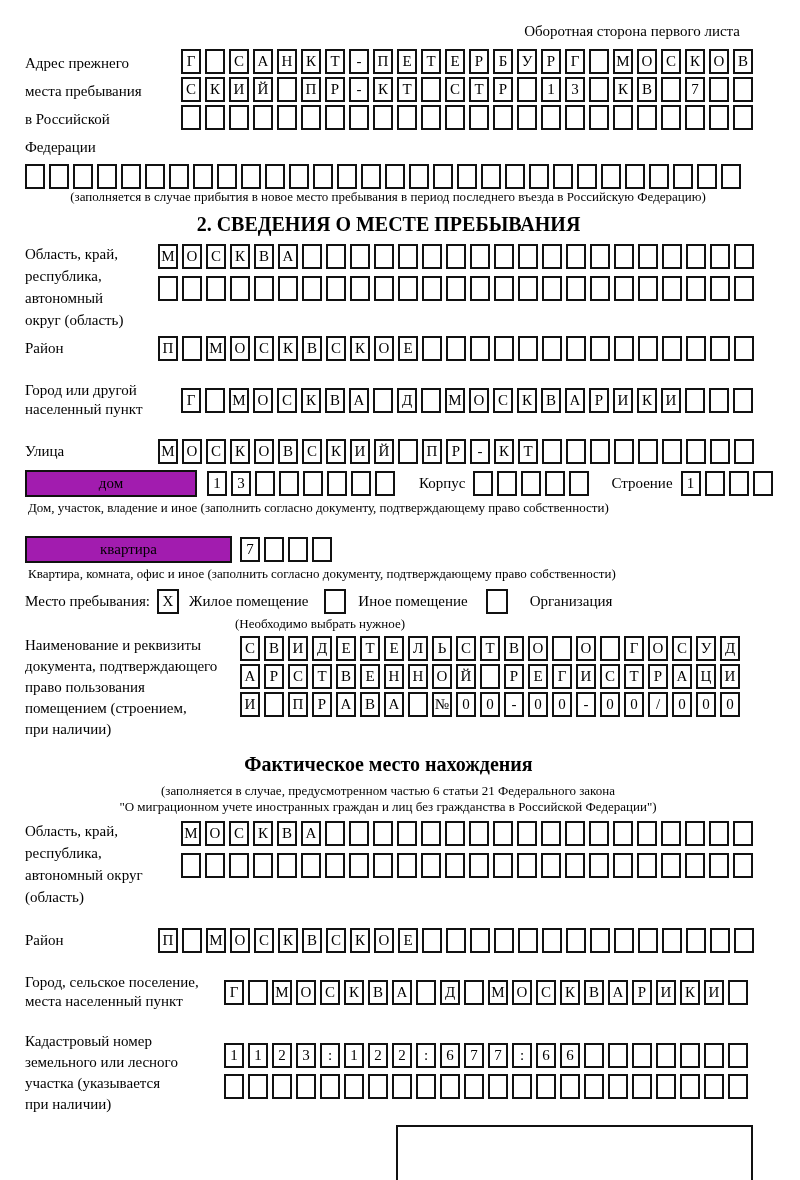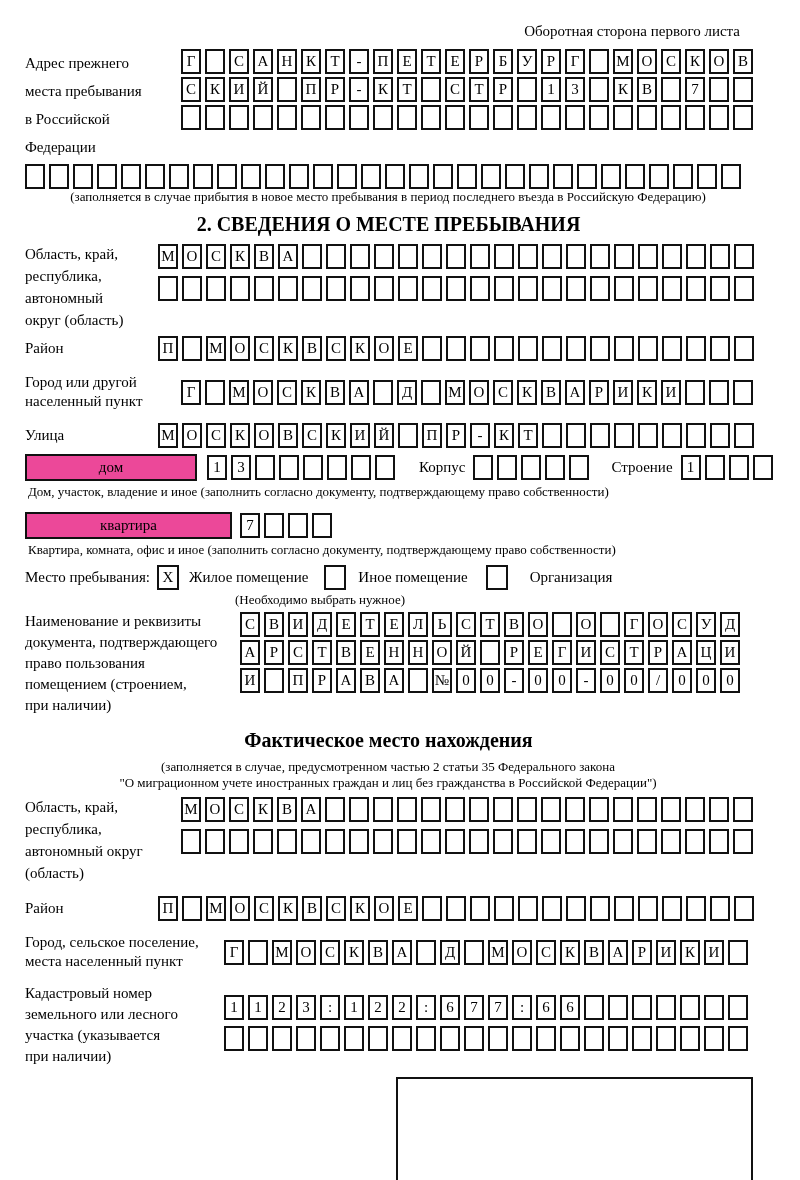--- a/index.html
+++ b/index.html
@@ -27,27 +27,27 @@
     display:flex;align-items:center;justify-content:center;
     font-size:15px;background:#fff;
   }
   .cellrows{display:flex;flex-direction:column;gap:3px;}
   .cellrows.gap7{gap:7px;padding-top:1px;}
   .note{font-size:13px;}
   .note-center{text-align:center;width:750px;margin-left:-12px;}
   .sec-title{width:727px;text-align:center;font-weight:bold;font-size:20px;margin:7px 0 6px 0;}
   .fieldbox{
     box-sizing:border-box;height:27px;border:2px solid #111;flex:none;
-    display:flex;align-items:center;justify-content:center;font-size:15px;background:#ec4899;
+    display:flex;align-items:center;justify-content:center;font-size:15px;background:#a21caf;
   }
   .chk{
     box-sizing:border-box;width:22px;height:25px;border:2px solid #111;flex:none;
     display:flex;align-items:center;justify-content:center;font-size:15px;background:#fff;
   }
-  .mt3{margin-top:3px;} .mt4{margin-top:12px;} .mt5{margin-top:5px;} .mt6{margin-top:6px;} .mt8{margin-top:8px;}
+  .mt3{margin-top:3px;} .mt4{margin-top:20px;} .mt5{margin-top:5px;} .mt6{margin-top:6px;} .mt8{margin-top:8px;}
   .stamp-wrap{width:412px;margin-left:343px;margin-top:10px;}
   .stamp-box{box-sizing:border-box;width:357px;height:174px;border:2px solid #111;margin:0 auto;background:#fff;}
   .pt12{padding-top:12px;}
 </style>
 </head>
 <body>
 
 <div class="side-note">Оборотная сторона первого листа</div>
 
 <div class="frow mt8">
@@ -461,21 +461,21 @@
         <div class="cell">0</div>
         <div class="cell">/</div>
         <div class="cell">0</div>
         <div class="cell">0</div>
         <div class="cell">0</div>
       </div>
   </div>
 </div>
 
 <div class="sec-title" style="margin-top:12px;">Фактическое место нахождения</div>
-<div class="note note-center">(заполняется в случае, предусмотренном частью 2 статьи 35 Федерального закона</div>
+<div class="note note-center">(заполняется в случае, предусмотренном частью 6 статьи 21 Федерального закона</div>
 <div class="note note-center">"О миграционном учете иностранных граждан и лиц без гражданства в Российской Федерации")</div>
 
 <div class="frow mt5">
   <div class="lbl lw156 lh22">
       <div>Область, край,</div>
       <div>республика,</div>
       <div>автономный округ</div>
       <div>(область)</div>
     </div>
   <div class="cellrows gap7">

